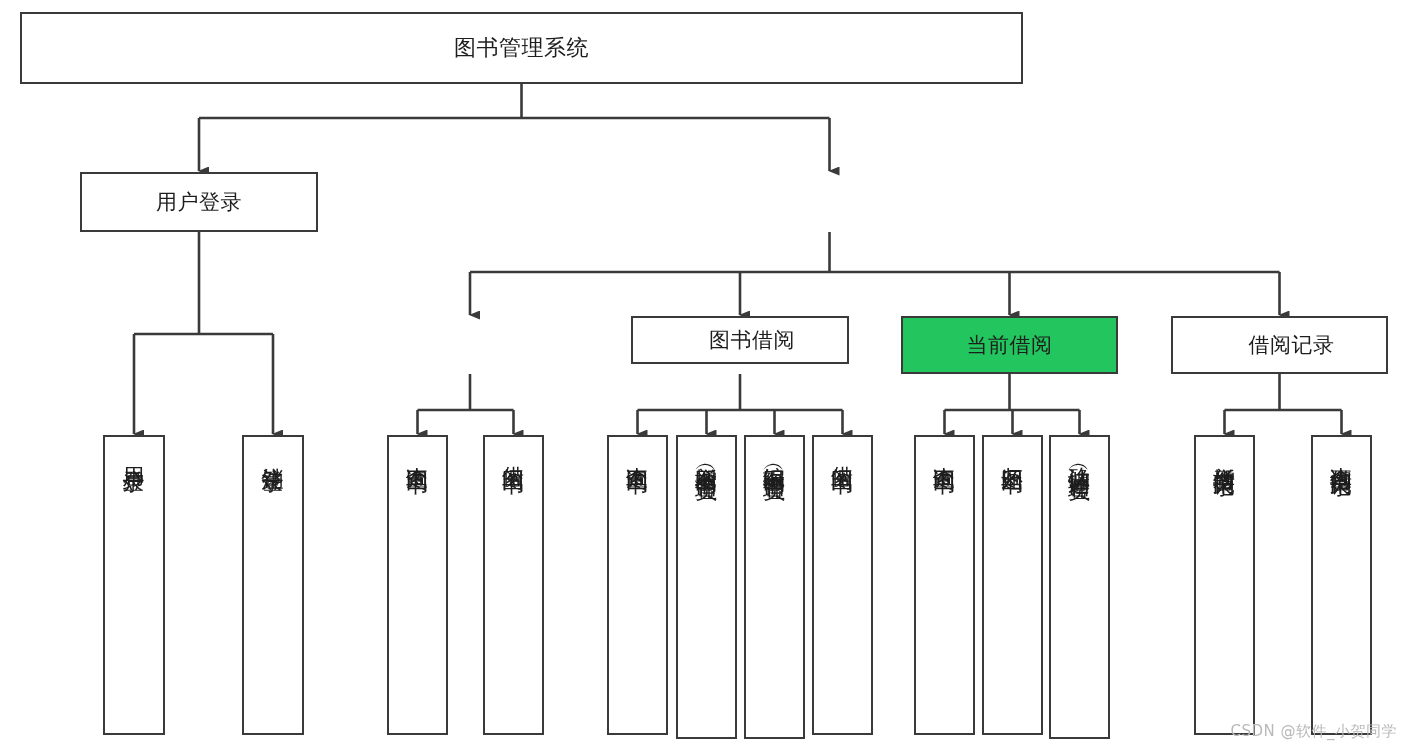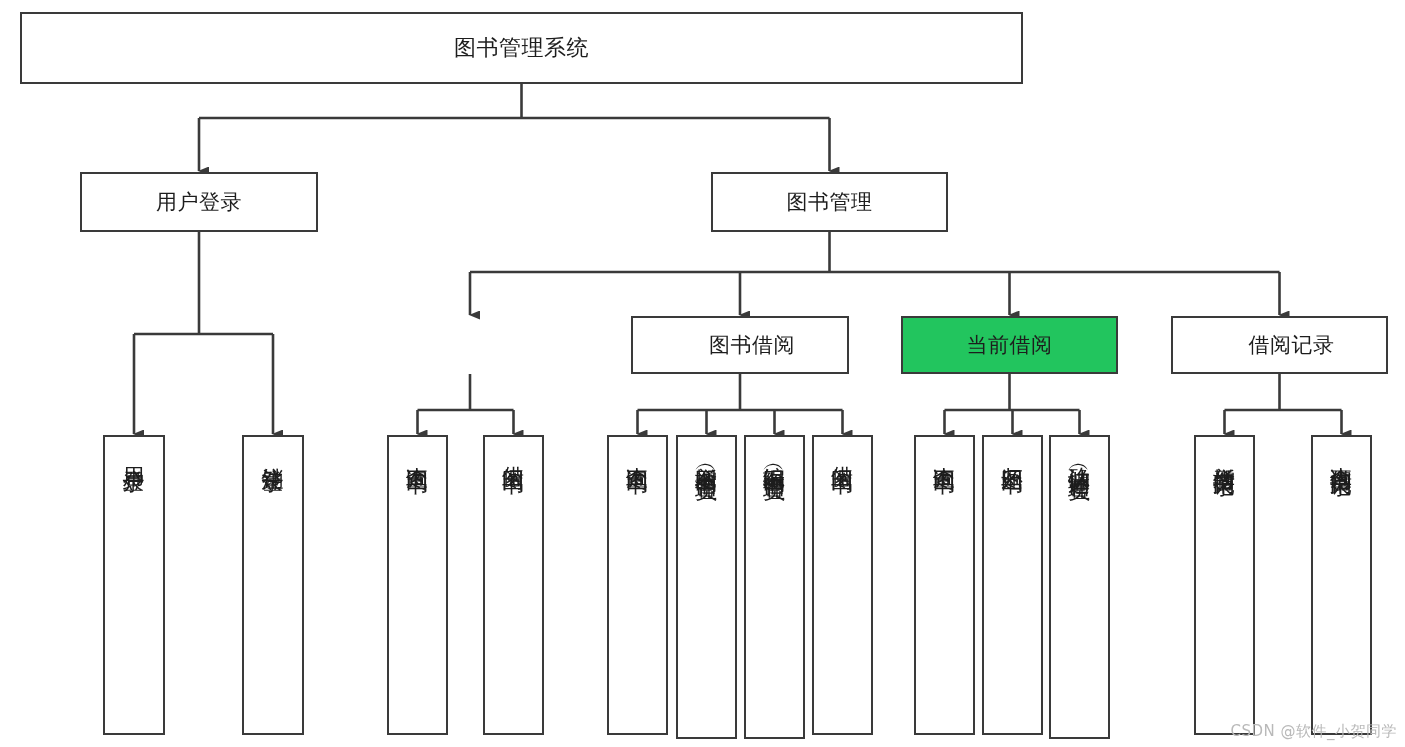--- a/index.html
+++ b/index.html
@@ -122,25 +122,22 @@
       </g>
   </svg>
 
   <div class="node root h" id="n-root" style="left: 20px; top: 12px; width: 1003px; height: 72px; border-color: rgb(58, 58, 58); background: rgb(255, 255, 255);">
     <span class="label">图书管理系统</span>
   </div>
 
   <div class="node h" id="n-login" style="left: 80px; top: 172px; width: 238px; height: 60px; border-color: rgb(58, 58, 58); background: rgb(255, 255, 255);">
     <span class="label">用户登录</span>
   </div>
-  <div class="node h" id="n-bookmgmt" style="left: 711px; top: 172px; width: 237px; height: 60px; border-color: rgb(58, 58, 58); background: rgb(255, 255, 255);">
-    <span class="label">图书管理</span>
-  </div>
 
-  <div class="node h" id="n-borrow" style="left: 631px; top: 316px; width: 218px; height: 58px; border-color: rgb(58, 58, 58); background: rgb(255, 255, 255); padding-left: 24px;">
+  <div class="node h" id="n-borrow" style="left: 631px; top: 316px; width: 218px; height: 48px; border-color: rgb(58, 58, 58); background: rgb(255, 255, 255); padding-left: 24px;">
     <span class="label">图书借阅</span>
   </div>
   <div class="node h" id="n-current" style="left: 901px; top: 316px; width: 217px; height: 58px; border-color: rgb(58, 58, 58); background: #22c55e;">
     <span class="label">当前借阅</span>
   </div>
   <div class="node h" id="n-records" style="left: 1171px; top: 316px; width: 217px; height: 58px; border-color: rgb(58, 58, 58); background: rgb(255, 255, 255); padding-left: 24px;">
     <span class="label">借阅记录</span>
   </div>
 
   <div class="node v" id="n-leaf-login-1" style="left: 103px; top: 435px; width: 62px; height: 300px; border-color: rgb(58, 58, 58); background: rgb(255, 255, 255);">

